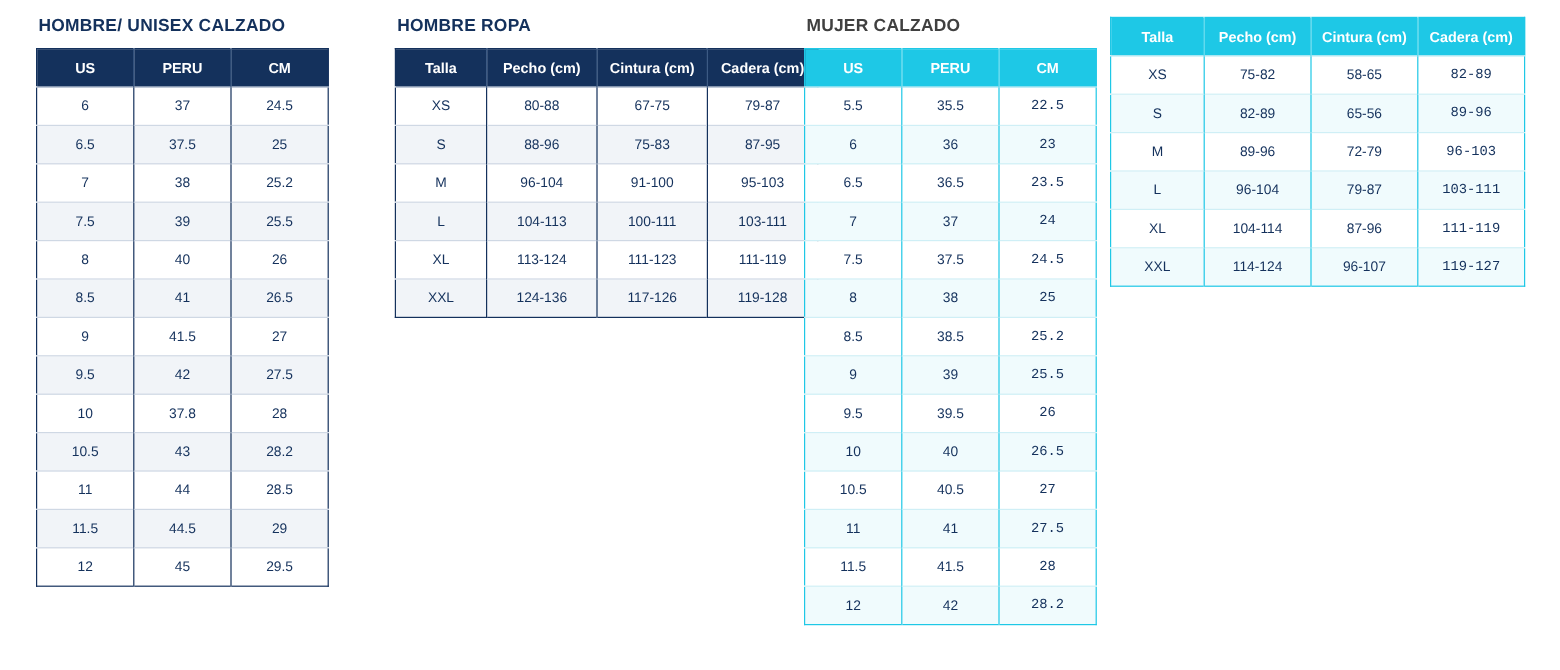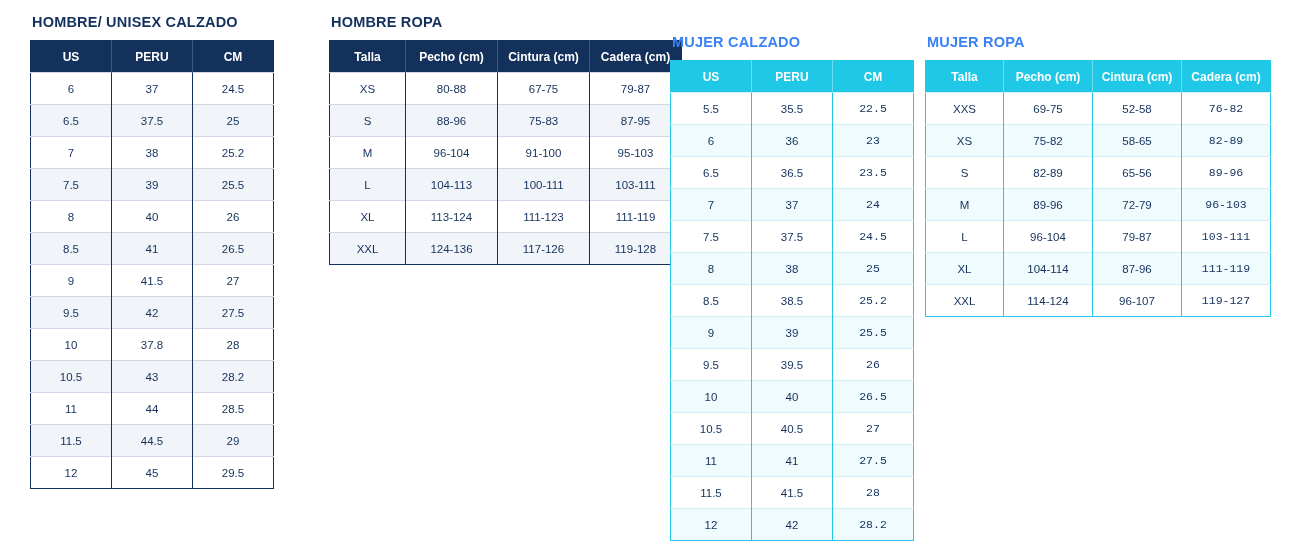--- a/index.html
+++ b/index.html
@@ -24,21 +24,21 @@
     position: absolute;
   }
   .panel-title {
     font-size: 14.5px;
     font-weight: bold;
     letter-spacing: 0.2px;
     margin: 0 0 10px 2px;
     white-space: nowrap;
   }
   .title-navy { color: #14315c; }
-  .title-cyan { color: #3b82f6; margin-top: 20px; }
+  .title-cyan { color: #404040; }
 
   table.sz {
     border-collapse: collapse;
     table-layout: fixed;
   }
   table.sz th, table.sz td {
     text-align: center;
     vertical-align: middle;
     font-size: 11.5px;
     height: 32px;
@@ -343,44 +343,37 @@
         <tr>
           <td>12</td>
           <td>42</td>
           <td>28.2</td>
         </tr>
       </tbody>
     </table>
   </section>
 
   <section class="panel" id="panel-mujer-ropa">
-    <h2 class="panel-title title-cyan">MUJER ROPA</h2>
     <table class="sz cyan">
       <colgroup>
           <col class="c1">
           <col class="c2">
           <col class="c3">
           <col class="c4">
         </colgroup>
       <thead>
         <tr>
           <th>Talla</th>
           <th>Pecho (cm)</th>
           <th>Cintura (cm)</th>
           <th>Cadera (cm)</th>
         </tr>
       </thead>
       <tbody>
         <tr>
-          <td>XXS</td>
-          <td>69-75</td>
-          <td>52-58</td>
-          <td>76-82</td>
-        </tr>
-        <tr>
           <td>XS</td>
           <td>75-82</td>
           <td>58-65</td>
           <td>82-89</td>
         </tr>
         <tr>
           <td>S</td>
           <td>82-89</td>
           <td>65-56</td>
           <td>89-96</td>

